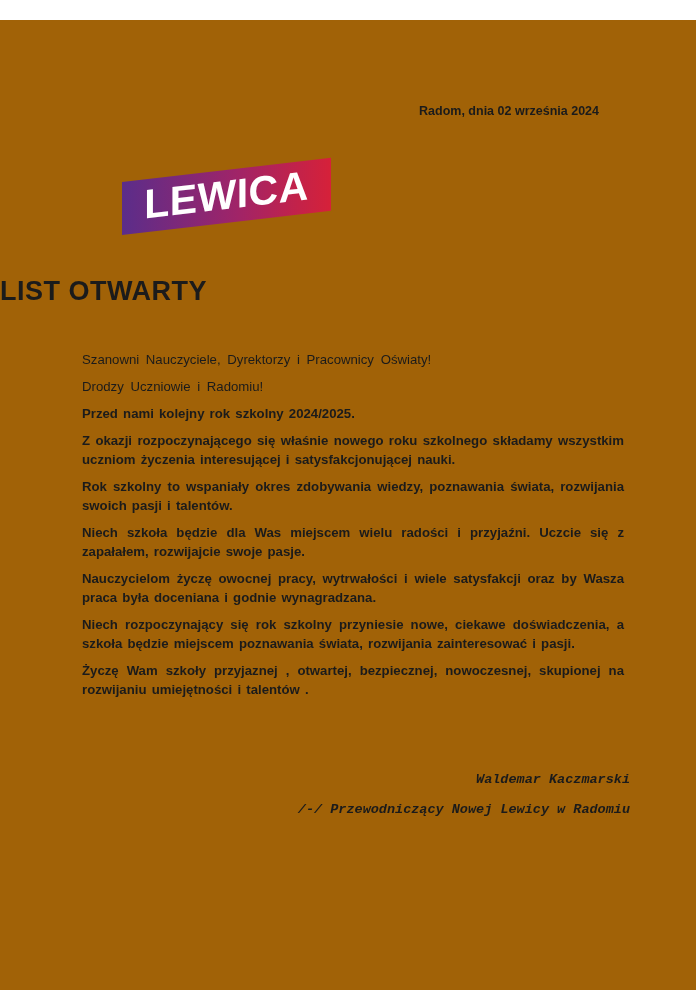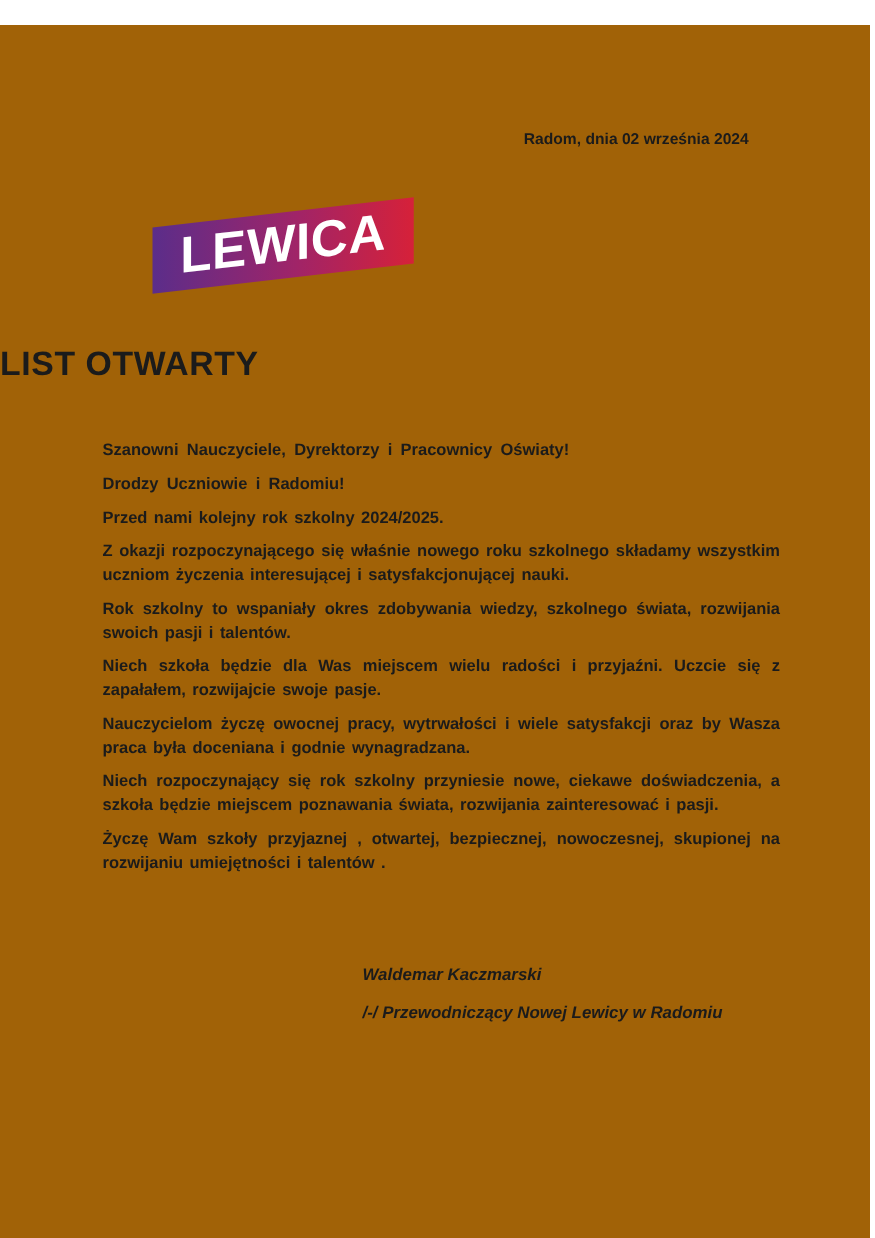--- a/index.html
+++ b/index.html
@@ -75,35 +75,36 @@
   }
   .body-block p {
     margin: 0 0 8px 0;
     font-size: 13.2px;
     line-height: 19px;
     text-align: justify;
     word-spacing: 1.5px;
     font-weight: bold;
   }
   .body-block p.salutation {
-    font-weight: bold;
+    font-weight: normal;
     word-spacing: 3px;
   }
 
   
   .signature-block {
     position: absolute;
     left: 290px;
     top: 750px;
     width: 340px;
-    text-align: left;
+    text-align: right;
     font-weight: bold;
     font-style: italic;
     font-size: 13.5px;
     line-height: 19px;
+    font-family: Liberation Mono, monospace;
   }
   .signature-role {
     margin-top: 11px;
     white-space: nowrap;
   }
 </style>
 </head>
 <body>
 
 <div class="page">
@@ -115,21 +116,21 @@
   </div>
 
   <h1 class="letter-title" style="margin:0;">LIST OTWARTY</h1>
 
   <div class="body-block">
     <p class="salutation">Szanowni Nauczyciele, Dyrektorzy i Pracownicy Oświaty!</p>
     <p class="salutation">Drodzy Uczniowie i Radomiu!</p>
 
     <p>Przed nami kolejny rok szkolny 2024/2025.</p>
     <p>Z okazji rozpoczynającego się właśnie nowego roku szkolnego składamy wszystkim uczniom życzenia interesującej i satysfakcjonującej nauki.</p>
-    <p>Rok szkolny to wspaniały okres zdobywania wiedzy, szkolnego świata, rozwijania swoich pasji i talentów.</p>
+    <p>Rok szkolny to wspaniały okres zdobywania wiedzy, poznawania świata, rozwijania swoich pasji i talentów.</p>
     <p>Niech szkoła będzie dla Was miejscem wielu radości i przyjaźni. Uczcie się z zapałałem, rozwijajcie swoje pasje.</p>
     <p>Nauczycielom życzę owocnej pracy, wytrwałości i wiele satysfakcji oraz by Wasza praca była doceniana i godnie wynagradzana.</p>
     <p>Niech rozpoczynający się rok szkolny przyniesie nowe, ciekawe doświadczenia, a szkoła będzie miejscem poznawania świata, rozwijania zainteresować i pasji.</p>
     <p>Życzę Wam szkoły przyjaznej , otwartej, bezpiecznej, nowoczesnej, skupionej na rozwijaniu umiejętności i talentów .</p>
   </div>
 
   <div class="signature-block">
     <div class="signature-name">Waldemar Kaczmarski</div>
     <div class="signature-role">/-/ Przewodniczący Nowej Lewicy w Radomiu</div>
   </div>

